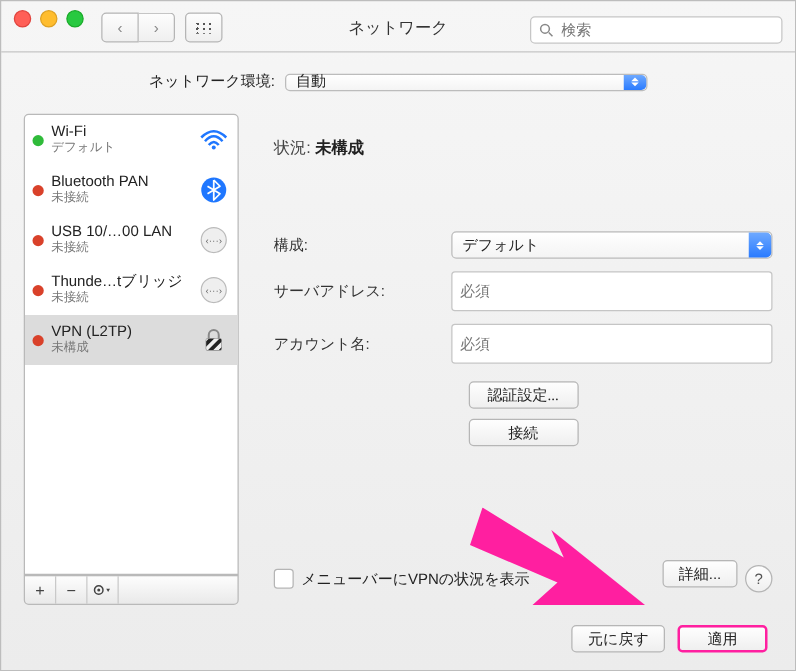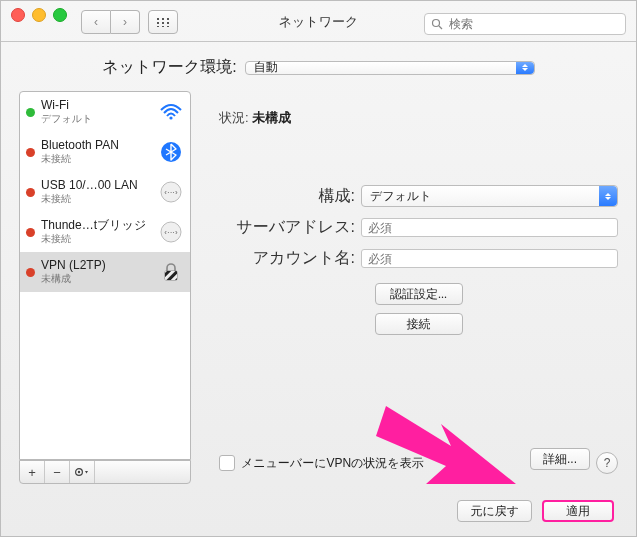--- a/index.html
+++ b/index.html
@@ -25,21 +25,21 @@
     radial-gradient(circle at 12px 6px,#555 1px,transparent 1px),
     radial-gradient(circle at 2px 10px,#555 1px,transparent 1px),
     radial-gradient(circle at 7px 10px,#555 1px,transparent 1px),
     radial-gradient(circle at 12px 10px,#555 1px,transparent 1px);}
   .title{position:absolute;left:0;right:0;text-align:center;font-size:13px;color:#333;pointer-events:none;}
   .search{position:absolute;right:10px;top:6px;width:202px;height:22px;background:#fff;border:1px solid #c6c6c6;border-radius:4px;display:flex;align-items:center;padding:0 6px;box-sizing:border-box;}
   .search svg{flex:0 0 auto;}
   .search input{border:0;outline:0;flex:1;font-size:12px;color:#888;background:transparent;margin-left:4px;}
   .divider{position:absolute;top:40px;left:0;right:0;height:1px;background:#c5c5c5;}
   .loc-row{position:absolute;top:56px;left:0;right:0;display:flex;align-items:center;justify-content:center;gap:8px;}
-  .loc-row label{font-size:16px;}
+  .loc-row label{font-size:12px;}
   .select{height:14px;background:linear-gradient(#fff,#f4f4f4);border:1px solid #bcbcbc;border-radius:4px;display:flex;align-items:center;padding:0 0 0 8px;box-sizing:border-box;position:relative;}
   .select .arrow{width:18px;height:100%;background:linear-gradient(#6ea9ff,#2a7bff);border-radius:0 4px 4px 0;display:flex;flex-direction:column;align-items:center;justify-content:center;gap:1px;position:absolute;right:0;top:0;}
   .select .arrow::before,.select .arrow::after{content:"";width:0;height:0;border-left:3px solid transparent;border-right:3px solid transparent;}
   .select .arrow::before{border-bottom:3px solid #fff;}
   .select .arrow::after{border-top:3px solid #fff;}
   .loc-select{width:290px;}
   .content{position:absolute;top:90px;left:18px;right:18px;bottom:52px;display:flex;gap:28px;}
   .sidebar{width:172px;display:flex;flex-direction:column;}
   .svc-list{flex:1;background:#fff;border:1px solid #b9b9b9;border-radius:4px 4px 0 0;overflow:hidden;}
   .svc{height:40px;display:flex;align-items:center;padding:0 6px;border-bottom:0;position:relative;}
@@ -53,22 +53,22 @@
   .svc-icon{width:26px;height:26px;display:flex;align-items:center;justify-content:center;}
   .toolbar-bottom{height:22px;background:linear-gradient(#fdfdfd,#e9e9e9);border:1px solid #b9b9b9;border-top:1px solid #b9b9b9;border-radius:0 0 4px 4px;display:flex;align-items:center;}
   .tb-btn{width:24px;height:100%;display:flex;align-items:center;justify-content:center;border-right:1px solid #c9c9c9;font-size:13px;color:#444;}
   .gear{font-size:12px;}
   .detail{flex:1;position:relative;}
   .status-row{text-align:left;margin-top:18px;font-size:13px;}
   .status-row .lbl{color:#444;}
   .status-row .val{font-weight:600;}
   .form{margin-top:58px;}
   .frow{display:flex;align-items:center;margin-bottom:10px;gap:6px;}
-  .frow .flabel{width:136px;text-align:right;font-size:16px;color:#333;}
-  .finput{flex:1;height:19px;background:#fff;border:1px solid #c5c5c5;border-radius:3px;padding:0 6px;box-sizing:border-box;font-size:12px;color:#ec4899;}
+  .frow .flabel{width:136px;text-align:left;font-size:12px;color:#333;}
+  .finput{flex:1;height:32px;background:#fff;border:1px solid #c5c5c5;border-radius:3px;padding:0 6px;box-sizing:border-box;font-size:12px;color:#ec4899;}
   .conf-select{flex:1;height:22px;}
   .btn-row{display:flex;justify-content:center;gap:0;margin-top:14px;flex-direction:column;align-items:center;font-family:Liberation Serif, serif;}
   .mac-btn{height:22px;min-width:88px;background:linear-gradient(#fefefe,#efefef);border:1px solid #b6b6b6;border-radius:4px;font-size:12px;color:#222;display:flex;align-items:center;justify-content:center;padding:0 12px;box-sizing:border-box;margin-bottom:8px;}
   .menubar-row{position:absolute;bottom:6px;left:0;right:0;display:flex;align-items:center;}
   .chk{width:14px;height:14px;border:1px solid #b5b5b5;border-radius:3px;background:#fff;margin-right:6px;}
   .detail-btns{margin-left:auto;display:flex;align-items:center;gap:6px;}
   .help{width:20px;height:20px;border:1px solid #b5b5b5;border-radius:50%;display:flex;align-items:center;justify-content:center;font-size:12px;color:#555;background:linear-gradient(#fefefe,#efefef);}
   .footer{position:absolute;bottom:14px;right:22px;display:flex;gap:10px;}
   .footer .mac-btn{margin-bottom:0;min-width:72px;}
   .apply-hl{border:2px solid #ff1fa0;}

